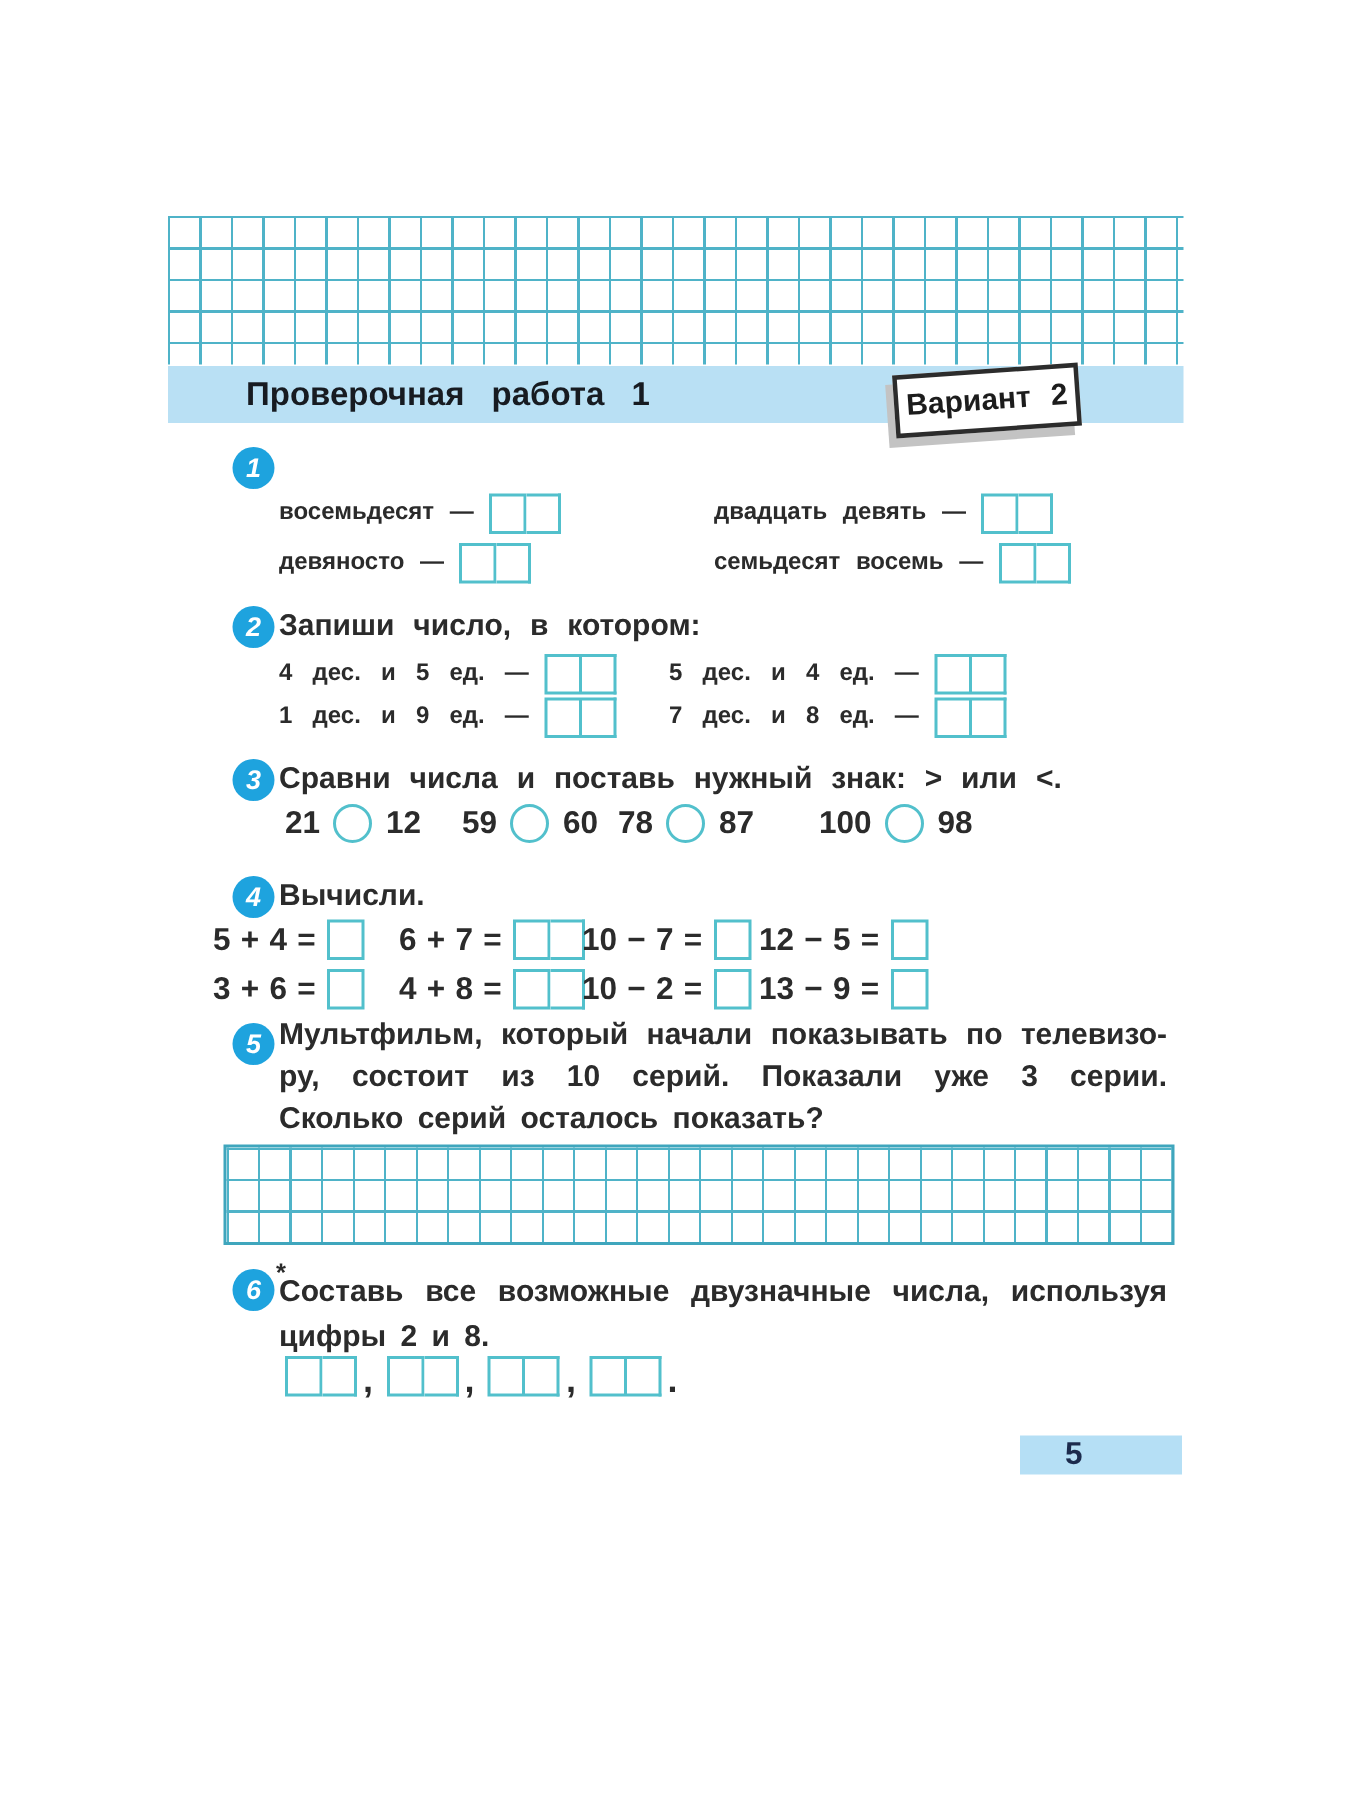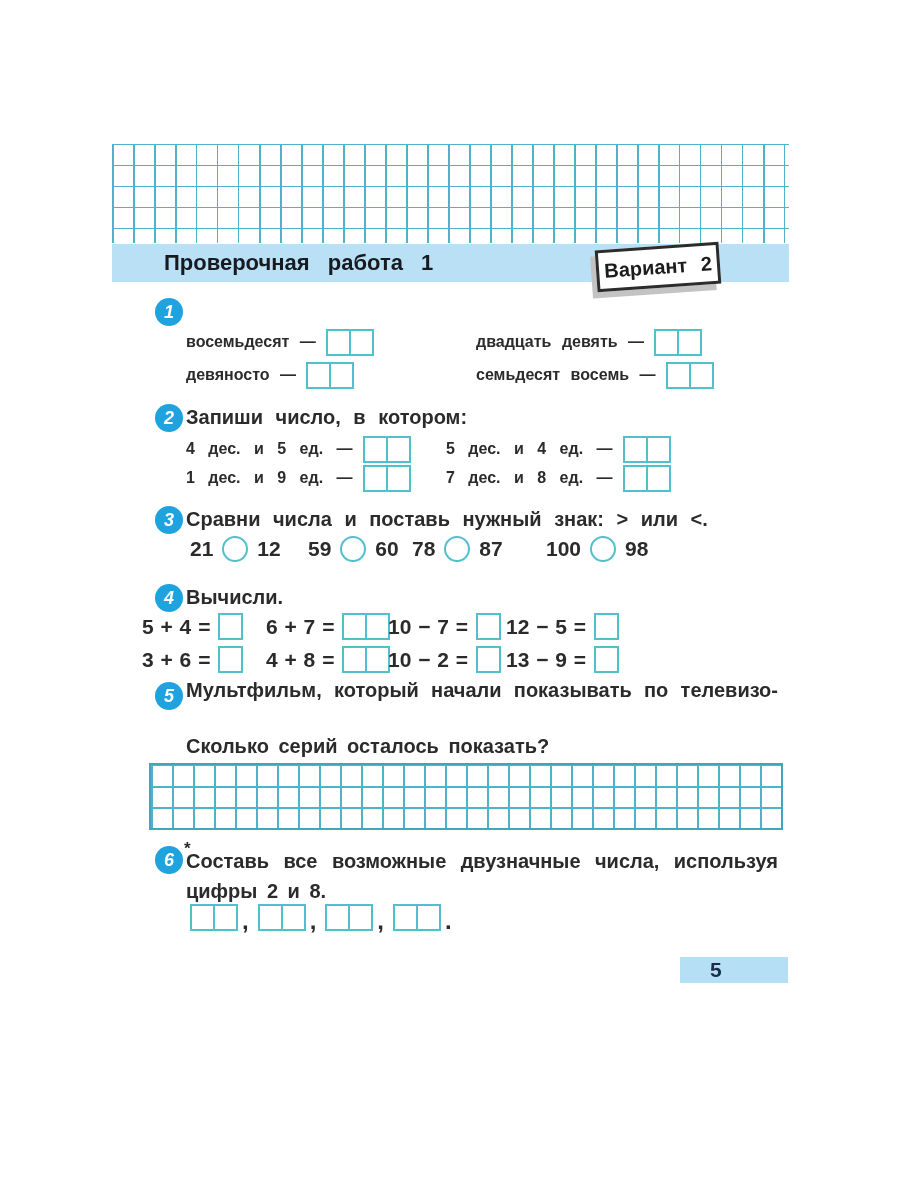--- a/index.html
+++ b/index.html
@@ -221,20 +221,21 @@
     <span class="expr">13 − 9 =</span>
     <span class="box1">
         <i></i>
       </span>
   </div>
 
   <div class="badge" style="top:682px">
     <span>5</span>
   </div>
   <div class="tline jline" style="top:679px">Мультфильм, который начали показывать по телевизо-</div>
+  <div class="tline jline" style="top:707px">ру, состоит из 10 серий. Показали уже 3 серии.</div>
   <div class="tline" style="top:735px">Сколько серий осталось показать?</div>
   <div id="work-grid" class="squared"></div>
 
   <div class="badge" style="top:846px">
     <span>6</span>
   </div>
   <div class="star" style="top:839px">*</div>
   <div class="tline jline" style="top:850px">Составь все возможные двузначные числа, используя</div>
   <div class="tline" style="top:880px">цифры 2 и 8.</div>
 

